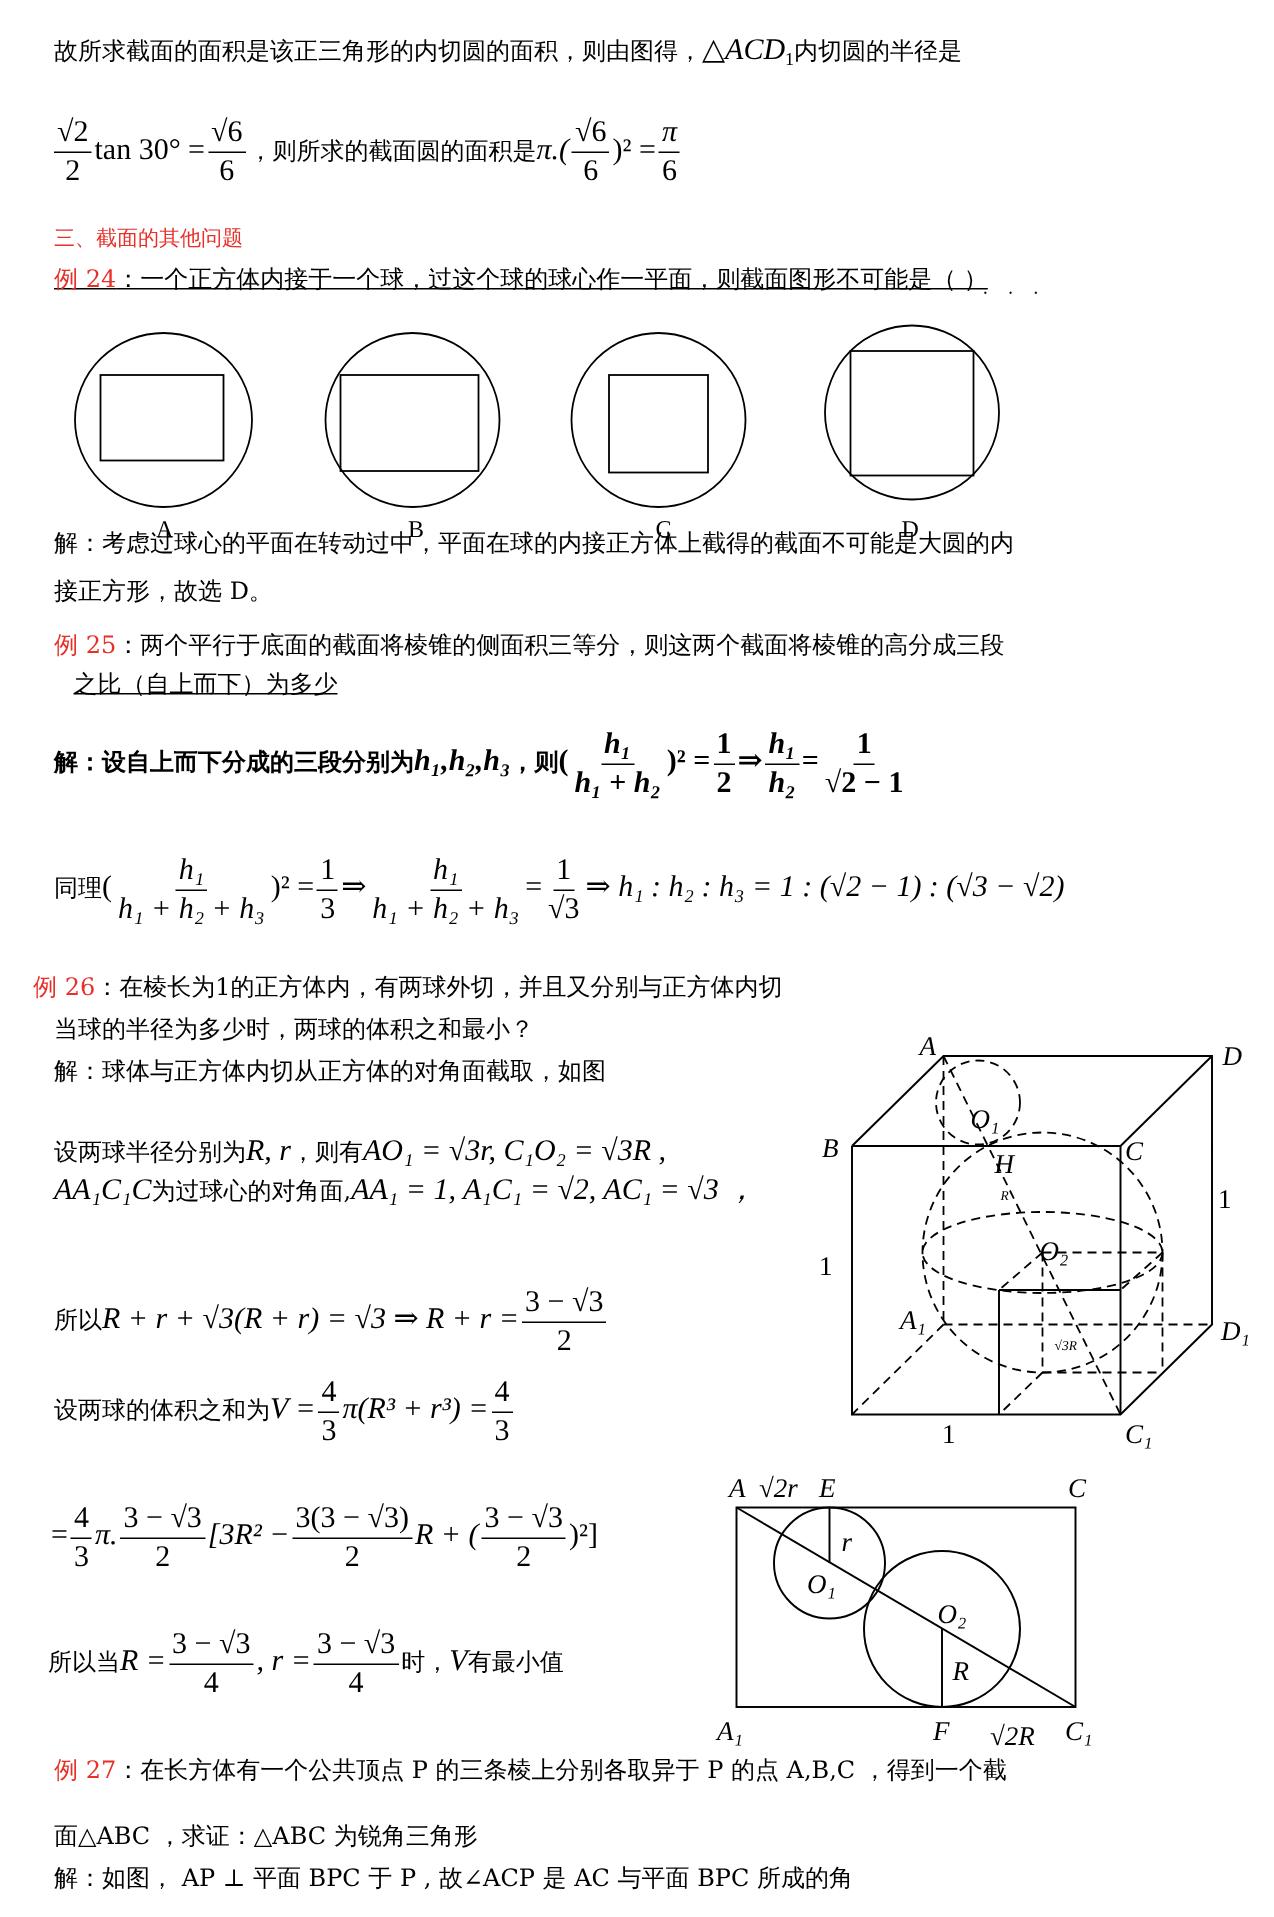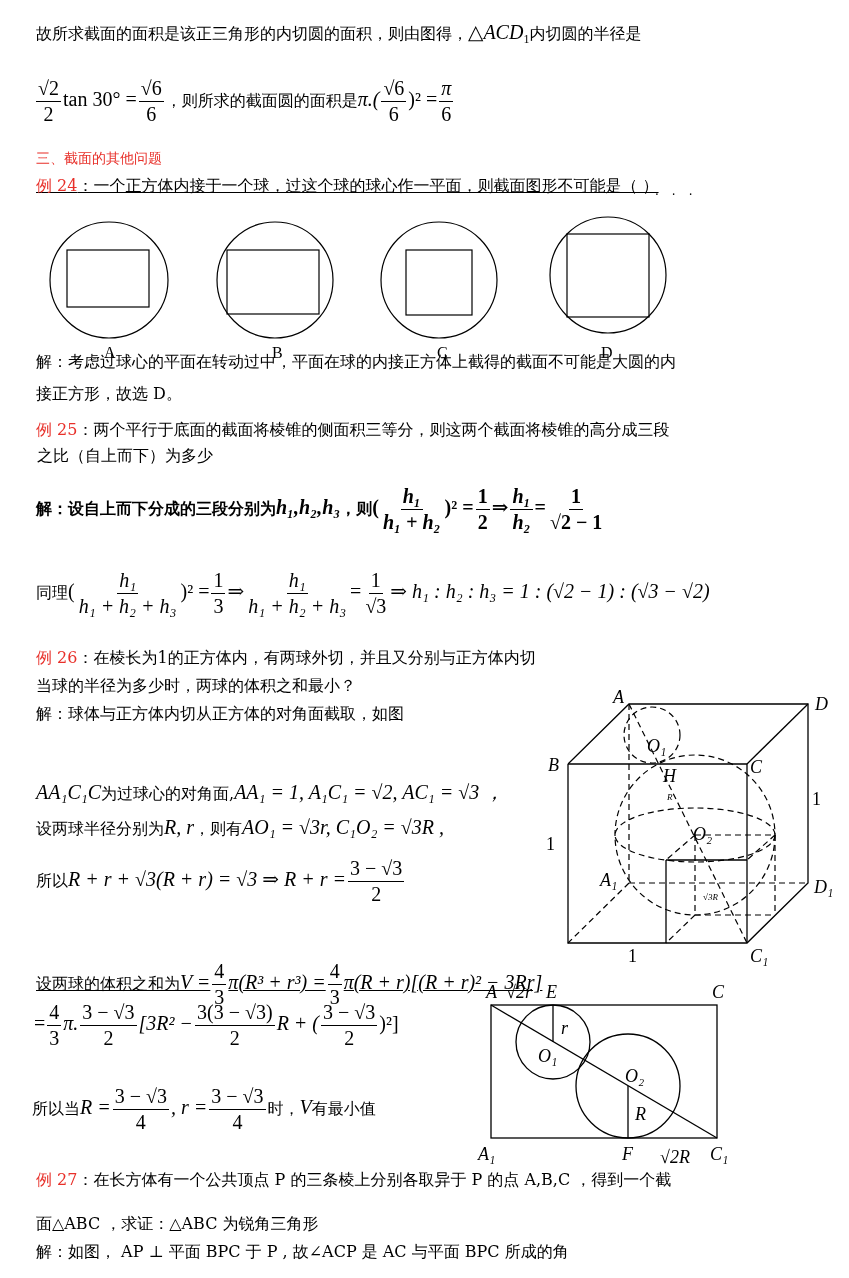--- a/index.html
+++ b/index.html
@@ -64,21 +64,21 @@
     <text x="601" y="158">D</text>
   </g>
 </svg>
 
 <div class="abs" style="left:36px; top:352px; background:transparent;">解：考虑过球心的平面在转动过中，平面在球的内接正方体上截得的截面不可能是大圆的内</div>
 <div class="abs" style="left:36px; top:384px;">接正方形，故选 D。</div>
 
 <div class="abs" style="left:36px; top:420px;">
   <span class="red">例 25</span><span>：两个平行于底面的截面将棱锥的侧面积三等分，则这两个截面将棱锥的高分成三段</span>
 </div>
-<div class="abs" style="left:37px; top:446px;">之比（自上而下）为多少</div>
+<div class="abs" style="left:49px; top:446px;text-decoration:underline;">之比（自上而下）为多少</div>
 
 <div class="abs" style="left:36px; top:484px;font-weight:bold;">
   <span>解：设自上而下分成的三段分别为</span><span class="m it">h₁,h₂,h₃</span><span>，则</span><span class="m">(</span><span class="frac m">
       <span class="num it">h₁</span>
       <span class="it">h₁ + h₂</span>
     </span><span class="m">)² =</span><span class="frac m">
       <span class="num">1</span>
       <span>2</span>
     </span><span class="m">⇒</span><span class="frac m">
       <span class="num it">h₁</span>
@@ -98,49 +98,49 @@
       <span>3</span>
     </span><span class="m">⇒</span><span class="frac m">
       <span class="num it">h₁</span>
       <span class="it">h₁ + h₂ + h₃</span>
     </span><span class="m">=</span><span class="frac m">
       <span class="num">1</span>
       <span>√3</span>
     </span><span class="m it">⇒ h₁ : h₂ : h₃ = 1 : (√2 − 1) : (√3 − √2)</span>
 </div>
 
-<div class="abs" style="left:36px; top:648px;">
+<div class="abs" style="left:22px; top:648px;">
   <span class="red">例 26</span><span>：在棱长为1的正方体内，有两球外切，并且又分别与正方体内切</span>
 </div>
 <div class="abs" style="left:36px; top:676px;text-align:center;">当球的半径为多少时，两球的体积之和最小？</div>
 <div class="abs" style="left:36px; top:704px;">解：球体与正方体内切从正方体的对角面截取，如图</div>
 
 <div class="abs" style="left:36px; top:779px;">
   <span class="m it">AA₁C₁C</span><span>为过球心的对角面,</span><span class="m it">AA₁ = 1, A₁C₁ = √2, AC₁ = √3 ，</span>
 </div>
 
-<div class="abs" style="left:36px; top:816px;">
+<div class="abs" style="left:36px; top:756px;">
   <span>设两球半径分别为</span><span class="m it">R, r</span><span>，则有</span><span class="m it">AO₁ = √3r, C₁O₂ = √3R ,</span>
 </div>
 
 <div class="abs" style="left:36px; top:856px;">
   <span>所以</span><span class="m it">R + r + √3(R + r) = √3 ⇒ R + r =</span><span class="frac m">
       <span class="num">3 − √3</span>
       <span>2</span>
     </span>
 </div>
 
-<div class="abs" style="left:36px; top:959px;text-decoration:underline;">
+<div class="abs" style="left:36px; top:916px;">
   <span>设两球的体积之和为</span><span class="m it">V =</span><span class="frac m">
       <span class="num">4</span>
       <span>3</span>
     </span><span class="m it">π(R³ + r³) =</span><span class="frac m">
       <span class="num">4</span>
       <span>3</span>
-    </span><span class="m it">π(R + r)[(R + r)² − 3Rr]</span>
+    </span>
 </div>
 
 <div class="abs" style="left:34px; top:1000px;">
   <span class="m">=</span><span class="frac m">
       <span class="num">4</span>
       <span>3</span>
     </span><span class="m it">π.</span><span class="frac m">
       <span class="num">3 − √3</span>
       <span>2</span>
     </span><span class="m it">[3R² −</span><span class="frac m">

